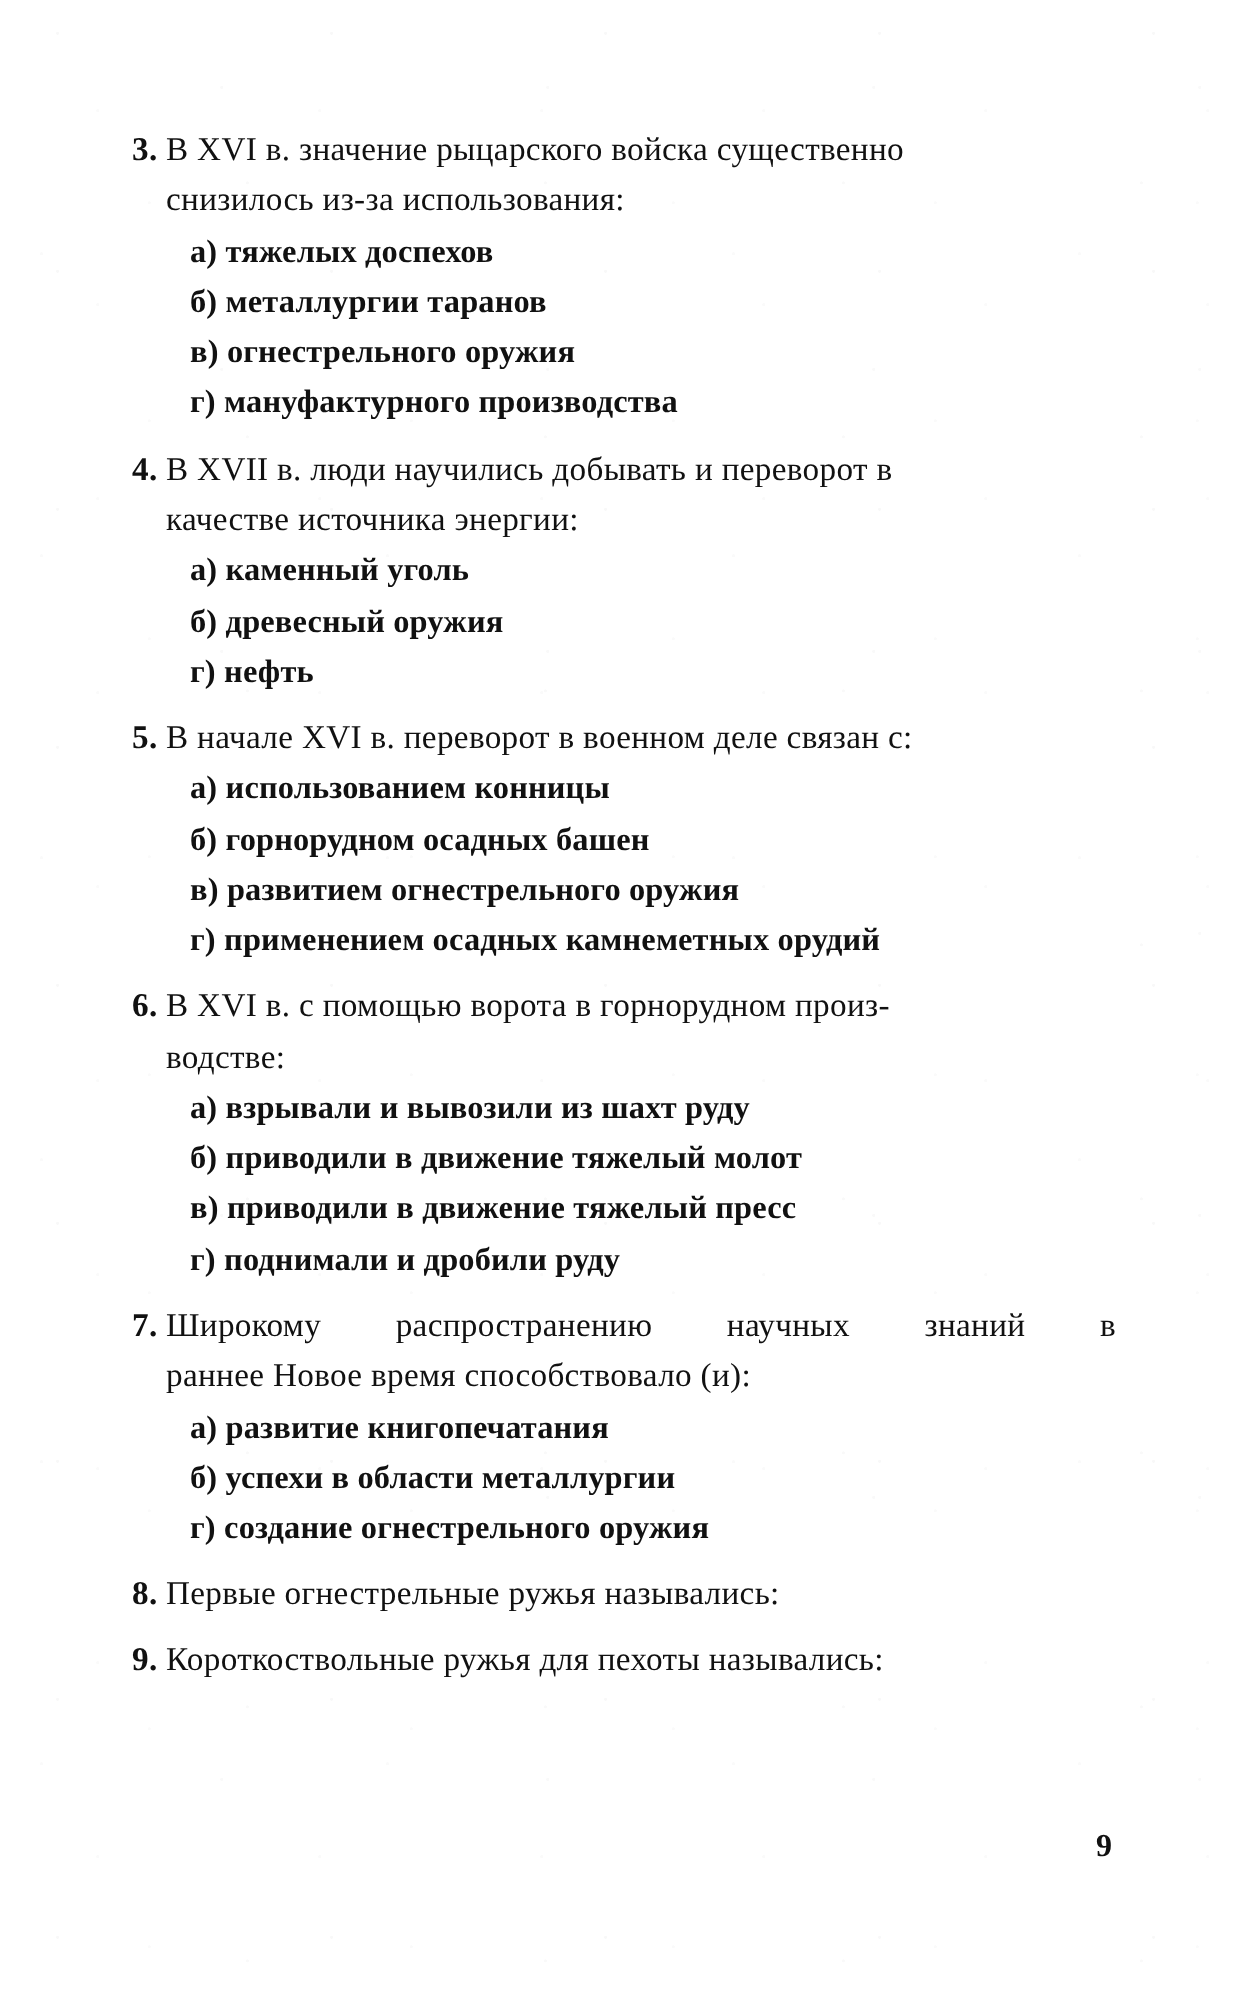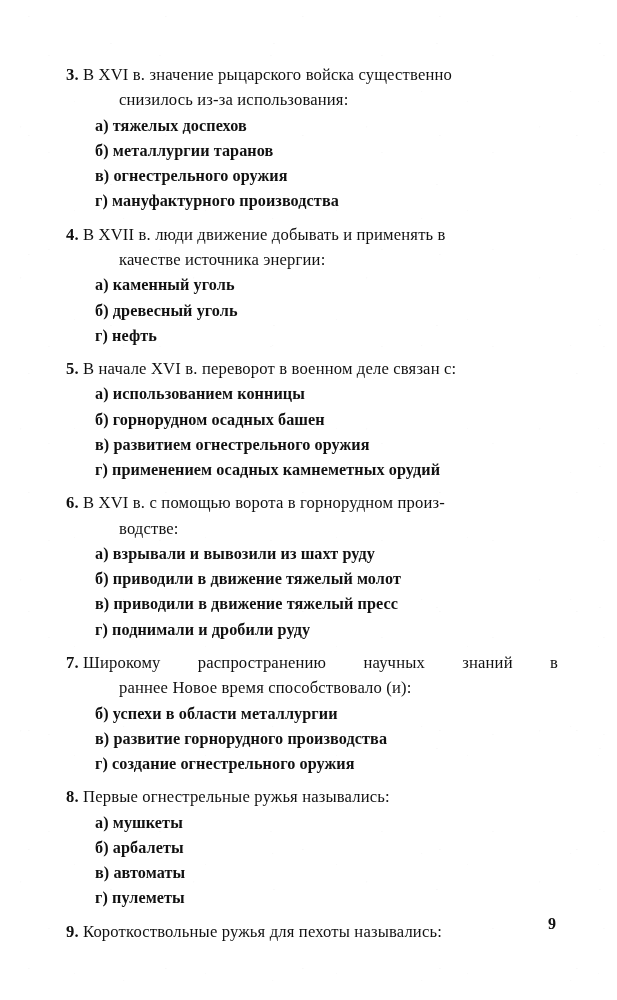--- a/index.html
+++ b/index.html
@@ -78,21 +78,20 @@
   }
   .q-text.justify .q-line-1 {
     display: block;
     text-align: justify;
     text-align-last: justify;
   }
   .q-text .q-line-2 {
     display: block;
     text-align: left;
     text-align-last: left;
-    margin-left: 36px;
   }
 
   .options {
     margin-top: 1px;
     padding-left: 29px;
   }
   .option {
     font-size: 16.2px;
     line-height: 25.2px;
     font-weight: bold;
@@ -130,25 +129,25 @@
         <div class="options">
           <div class="option"><span class="opt-marker">а)</span> <span class="opt-label">тяжелых доспехов</span></div>
           <div class="option"><span class="opt-marker">б)</span> <span class="opt-label">металлургии таранов</span></div>
           <div class="option"><span class="opt-marker">в)</span> <span class="opt-label">огнестрельного оружия</span></div>
           <div class="option"><span class="opt-marker">г)</span> <span class="opt-label">мануфактурного производства</span></div>
         </div>
       </div>
       <div class="question-block">
         <div class="q-head">
           <span class="q-num">4.</span>
-          <span class="q-text"><span class="q-line-1">В XVII в. люди движение добывать и применять в</span><span class="q-line-2">качестве источника энергии:</span></span>
+          <span class="q-text"><span class="q-line-1">В XVII в. люди научились добывать и переворот в</span><span class="q-line-2">качестве источника энергии:</span></span>
         </div>
         <div class="options">
           <div class="option"><span class="opt-marker">а)</span> <span class="opt-label">каменный уголь</span></div>
-          <div class="option"><span class="opt-marker">б)</span> <span class="opt-label">древесный уголь</span></div>
+          <div class="option"><span class="opt-marker">б)</span> <span class="opt-label">древесный оружия</span></div>
           <div class="option"><span class="opt-marker">г)</span> <span class="opt-label">нефть</span></div>
         </div>
       </div>
       <div class="question-block">
         <div class="q-head">
           <span class="q-num">5.</span>
           <span class="q-text"><span class="q-line-1">В начале XVI в. переворот в военном деле связан с:</span></span>
         </div>
         <div class="options">
           <div class="option"><span class="opt-marker">а)</span> <span class="opt-label">использованием конницы</span></div>
@@ -171,36 +170,30 @@
       </div>
       <div class="question-block">
         <div class="q-head">
           <span class="q-num">7.</span>
           <span class="q-text justify">
             <span class="q-line-1">Широкому распространению научных знаний в</span>
             <span class="q-line-2">раннее Новое время способствовало (и):</span>
           </span>
         </div>
         <div class="options">
+          <div class="option"><span class="opt-marker">а)</span> <span class="opt-label">развитие книгопечатания</span></div>
           <div class="option"><span class="opt-marker">б)</span> <span class="opt-label">успехи в области металлургии</span></div>
-          <div class="option"><span class="opt-marker">в)</span> <span class="opt-label">развитие горнорудного производства</span></div>
           <div class="option"><span class="opt-marker">г)</span> <span class="opt-label">создание огнестрельного оружия</span></div>
         </div>
       </div>
       <div class="question-block">
         <div class="q-head">
           <span class="q-num">8.</span>
           <span class="q-text"><span class="q-line-1">Первые огнестрельные ружья назывались:</span></span>
         </div>
-        <div class="options">
-          <div class="option"><span class="opt-marker">а)</span> <span class="opt-label">мушкеты</span></div>
-          <div class="option"><span class="opt-marker">б)</span> <span class="opt-label">арбалеты</span></div>
-          <div class="option"><span class="opt-marker">в)</span> <span class="opt-label">автоматы</span></div>
-          <div class="option"><span class="opt-marker">г)</span> <span class="opt-label">пулеметы</span></div>
-        </div>
       </div>
       <div class="question-block">
         <div class="q-head">
           <span class="q-num">9.</span>
           <span class="q-text"><span class="q-line-1">Короткоствольные ружья для пехоты назывались:</span></span>
         </div>
       </div>
     </div>
 
   <div class="page-number">9</div>

